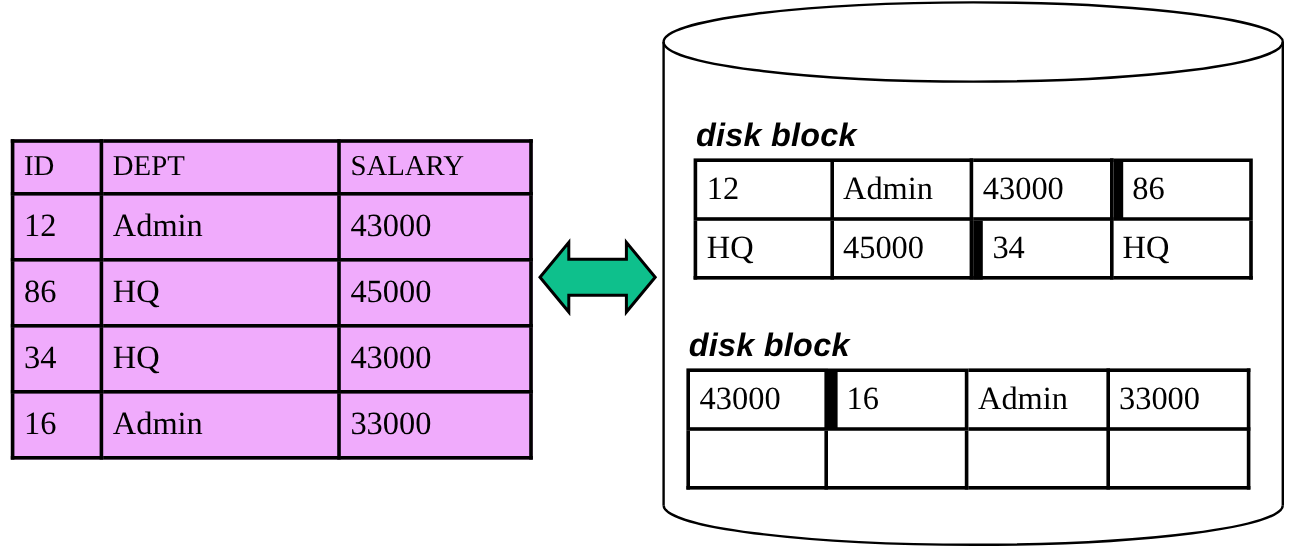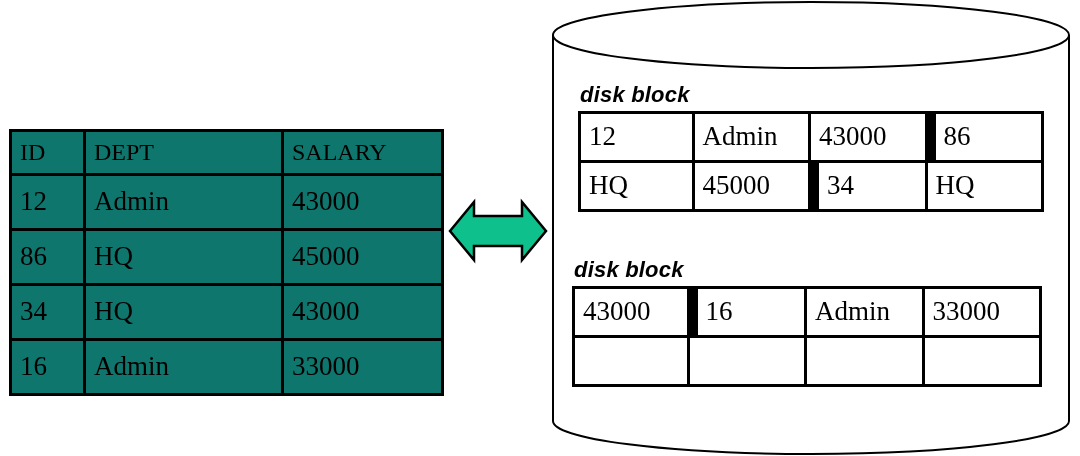--- a/index.html
+++ b/index.html
@@ -12,25 +12,25 @@
     height: 456px;
     position: relative;
     overflow: hidden;
     font-family: "Liberation Serif", serif;
   }
 
   
   #relation-table {
     position: absolute;
     left: 9px;
-    top: 129px;
+    top: 116px;
     width: 432px;
     border-collapse: collapse;
     table-layout: fixed;
-    background: #0f766e;
+    background: #f0abfc;
   }
   #relation-table col.c-id     { width: 74px; }
   #relation-table col.c-dept   { width: 198px; }
   #relation-table col.c-salary { width: 160px; }
 
   #relation-table td {
     border: 3px solid #000000;
     font-family: "Liberation Serif", serif;
     font-size: 27px;
     line-height: 1;
@@ -70,24 +70,24 @@
   .disk-block-group {
     position: absolute;
   }
   #disk-block-group-1 { left: 578px; top: 84px; }
   #disk-block-group-2 { left: 572px; top: 259px; }
 
   .disk-block-label {
     font-family: "Liberation Sans", sans-serif;
     font-weight: bold;
     font-style: italic;
-    font-size: 22px;
+    font-size: 27px;
     line-height: 1;
     color: #000000;
-    margin: 0 0 5px 2px;
+    margin: 16px 0 5px 2px;
     letter-spacing: 0.2px;
   }
 
   table.disk-block {
     border-collapse: separate;
     border-spacing: 0;
     table-layout: fixed;
     background: #ffffff;
   }
   #disk-block-1 { width: 466px; }

